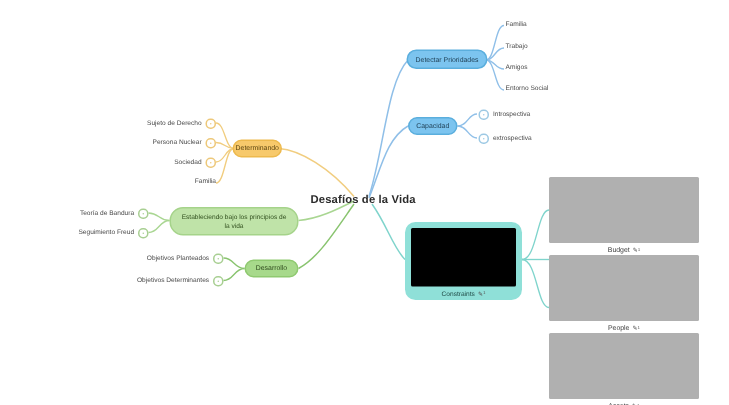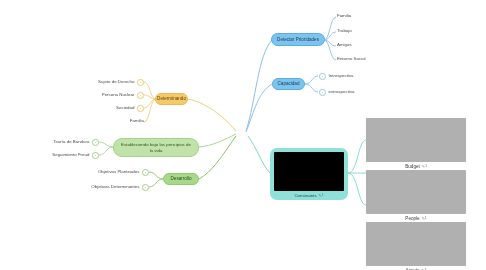--- a/index.html
+++ b/index.html
@@ -112,20 +112,21 @@
     <path d="M113,147 C106,147 106,155 99,155" fill="none" stroke="#a9d692" stroke-width=".9"></path>
 
     <path d="M163,179 C156,179 156,172 149,172" fill="none" stroke="#89c46f" stroke-width=".9"></path>
     <path d="M163,179 C156,179 156,187 149,187" fill="none" stroke="#89c46f" stroke-width=".9"></path>
 
     <path d="M348,173 C358,173 358,140 366,140" fill="none" stroke="#7fd4cc" stroke-width=".9"></path>
     <path d="M348,173 C360,173 360,173 366,173" fill="none" stroke="#7fd4cc" stroke-width=".9"></path>
     <path d="M348,173 C358,173 358,205 366,205" fill="none" stroke="#7fd4cc" stroke-width=".9"></path>
   </svg>
 
+  <div class="node center-title" style="left:207px;top:128px;">Desafíos de la Vida</div>
 
   <div class="node pill pill-blue" style="left:271px;top:33px;width:54px;height:13px;">Detectar Prioridades</div>
 
   <div class="node leaf right" style="left:337px;top:14px;">
     <span class="leaf-text">Familia</span>
   </div>
   <div class="node leaf right" style="left:337px;top:29px;">
     <span class="leaf-text">Trabajo</span>
   </div>
   <div class="node leaf right" style="left:337px;top:43px;">

